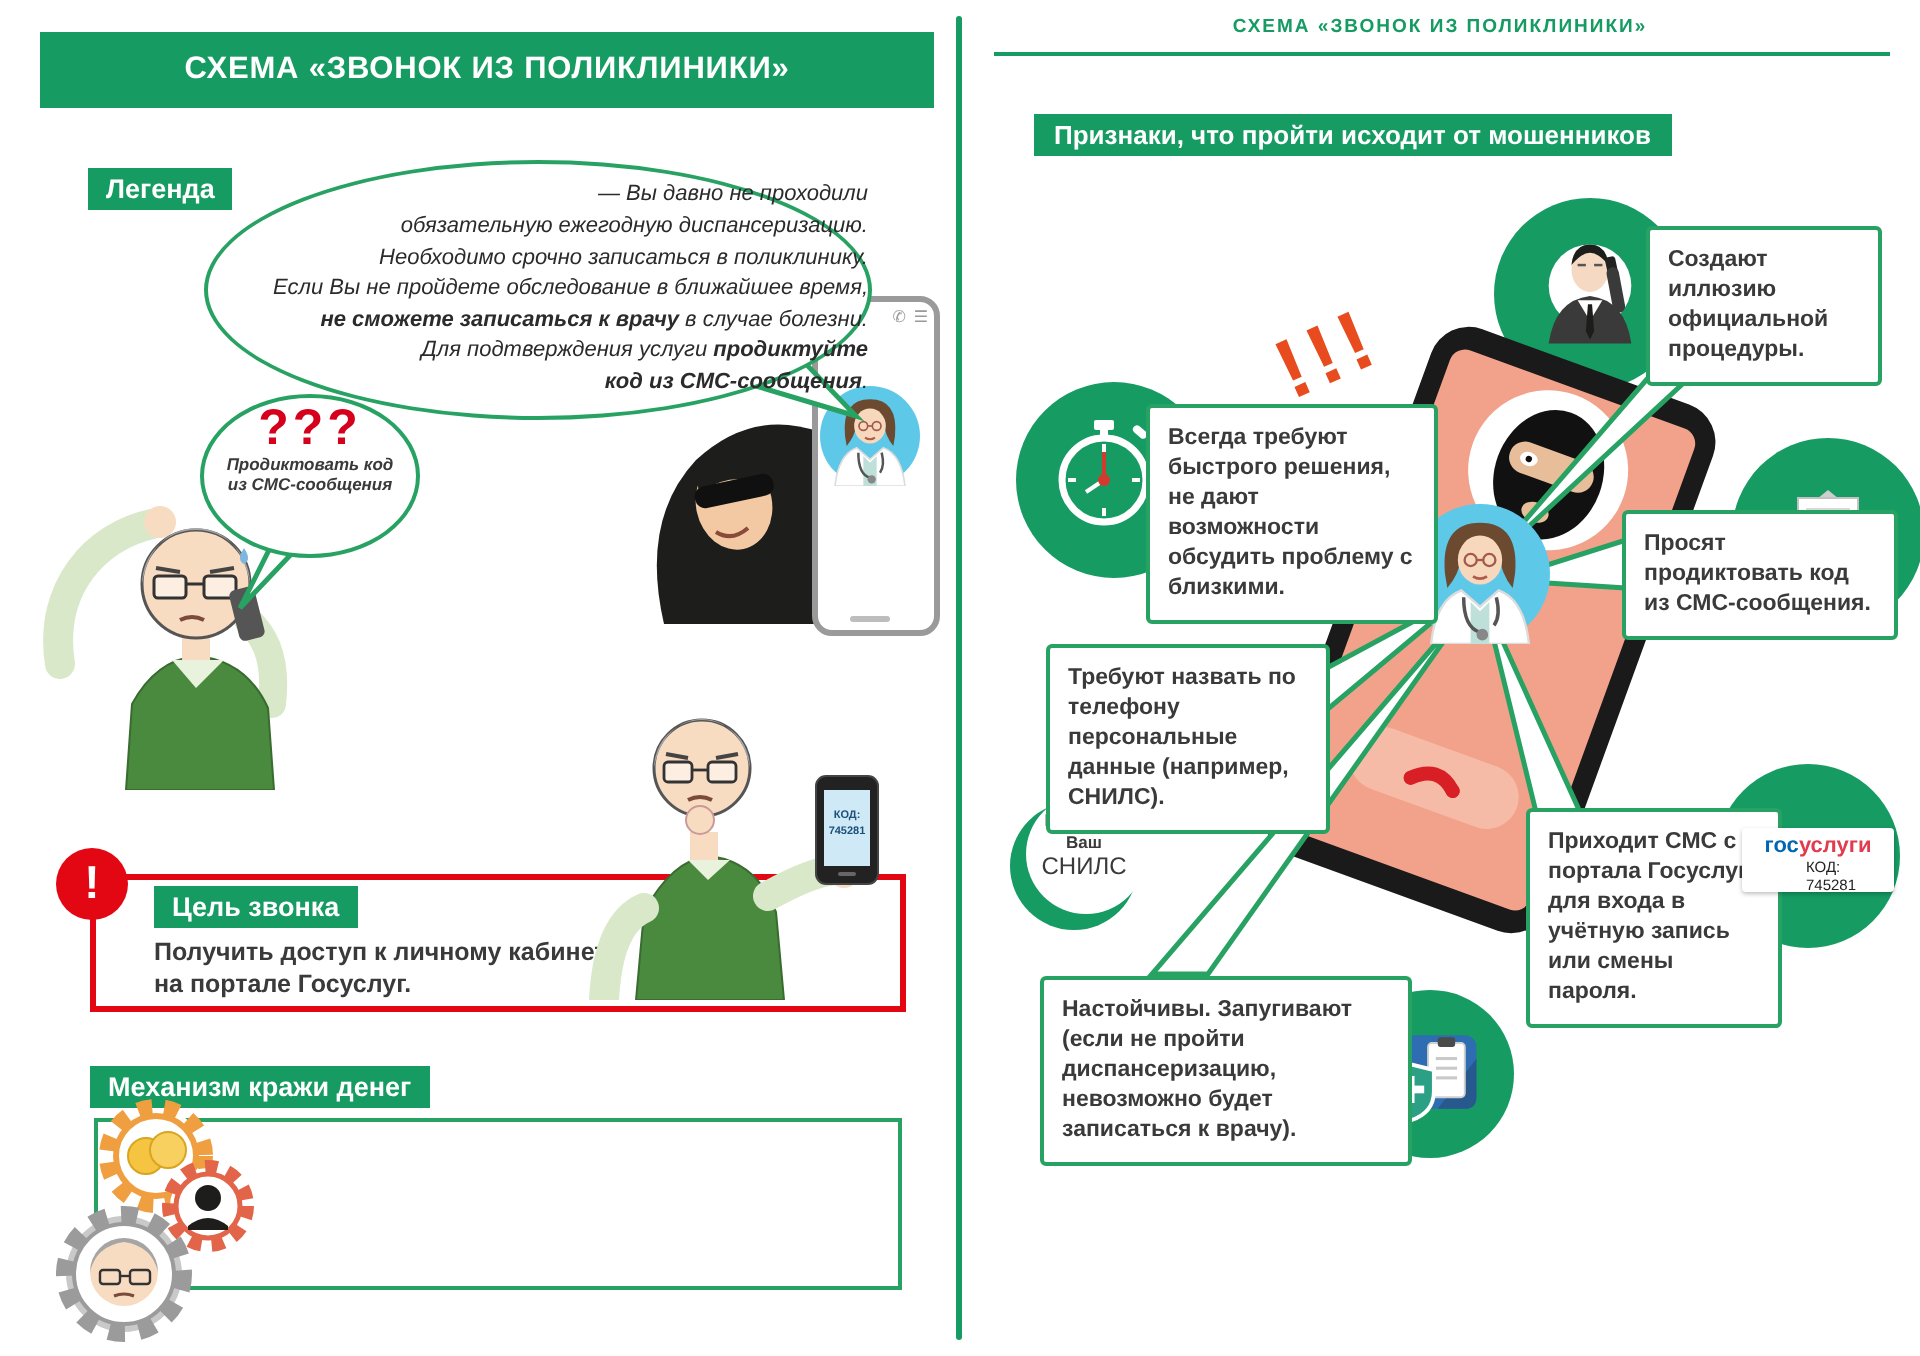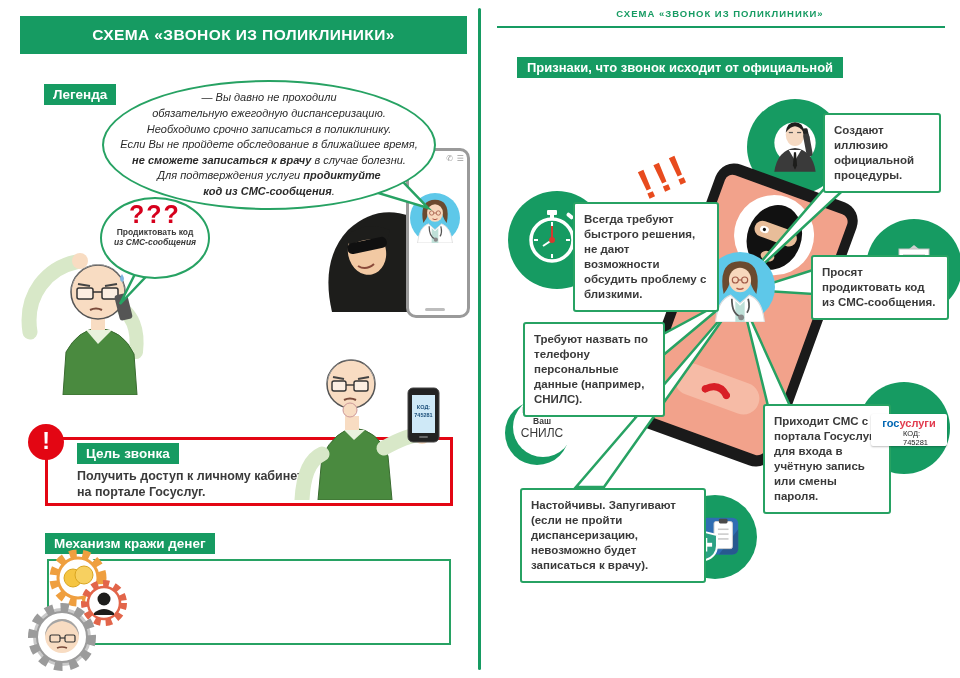--- a/index.html
+++ b/index.html
@@ -72,30 +72,30 @@
     <path d="M104,44 q4,6 0,8 q-4,-2 0,-8" fill="#7fb6e0"></path>
     <rect x="99" y="64" width="13" height="26" rx="3" fill="#555" transform="rotate(-14 105 77)"></rect>
   </svg>
 
   <svg class="abs" style="left:112px;top:262px;z-index:11;" width="52" height="46" viewBox="0 0 52 46">
     <polygon points="28,2 46,2 8,42" fill="#fff" stroke="#27a263" stroke-width="2.5"></polygon>
   </svg>
 
   <div class="bubble" style="left:100px;top:197px;width:106px;height:76px;border-radius:50%;padding-top:2px;">
     <div style="color:#d6001c;font-weight:bold;font-size:25px;line-height:1.05;letter-spacing:2px;">???</div>
-    <div style="font-size:8.5px;font-weight:bold;">Продиктовать код</div>
+    <div style="font-size:8.5px;font-weight:bold;font-style:italic;">Продиктовать код</div>
     <div style="font-size:8.5px;font-weight:bold;font-style:italic;">из СМС-сообщения</div>
   </div>
 
   <svg class="abs" style="left:364px;top:148px;z-index:13;" width="70" height="66" viewBox="0 0 70 66">
     <polygon points="14,8 4,42 64,60" fill="#fff" stroke="#27a263" stroke-width="2.5"></polygon>
   </svg>
 
   <div class="bubble" style="left:102px;top:80px;width:330px;height:126px;border-radius:50%;font-style:italic;
-              font-size:11px;line-height:1.42;color:#2b2b2b;display:flex;flex-direction:column;justify-content:center;z-index:14;">
+              font-size:11px;line-height:1.42;color:#2b2b2b;display:flex;flex-direction:column;justify-content:center;z-index:14;align-items:flex-end;">
     <div>— Вы давно не проходили</div>
     <div>обязательную ежегодную диспансеризацию.</div>
     <div>Необходимо срочно записаться в поликлинику.</div>
     <div>Если Вы не пройдете обследование в ближайшее время,</div>
     <div><span class="bold">не сможете записаться к врачу</span><span> в случае болезни.</span></div>
     <div><span>Для подтверждения услуги </span><span class="bold">продиктуйте</span></div>
     <div><span class="bold">код из СМС-сообщения</span><span>.</span></div>
   </div>
 
   <div class="abs" style="left:45px;top:437px;width:402px;height:63px;border:3px solid #e30613;background:#fff;"></div>
@@ -151,21 +151,21 @@
     <line x1="35" y1="93" x2="40" y2="93" stroke="#333" stroke-width="1.2"></line>
     <path d="M32,103 Q37,101 42,103" stroke="#7a4a3a" stroke-width="1.6" fill="none"></path>
   </svg>
 
   <div class="abs" style="left:478px;top:8px;width:3px;height:662px;background:#169b62;border-radius:2px;"></div>
 
   <div class="abs" style="left:500px;top:8px;width:440px;text-align:center;color:#169b62;font-weight:bold;
               font-size:9.5px;letter-spacing:1px;">СХЕМА «ЗВОНОК ИЗ ПОЛИКЛИНИКИ»</div>
   <div class="abs" style="left:497px;top:26px;width:448px;height:2px;background:#169b62;"></div>
 
-  <div class="abs green-bar" style="left:517px;top:57px;display:inline-block;padding:3px 10px;font-size:13px;width:auto;">Признаки, что звонок исходит от официальной</div>
+  <div class="abs green-bar" style="left:517px;top:57px;display:inline-block;padding:3px 10px;font-size:13px;width:auto;">Признаки, что пройти исходит от мошенников</div>
 
   <div class="circle" style="left:747px;top:99px;width:96px;height:96px;">
     <svg width="62" height="62" viewBox="0 0 60 60">
       <circle cx="30" cy="26" r="20" fill="#fff"></circle>
       <ellipse cx="30" cy="18" rx="9" ry="11" fill="#f5d9c2"></ellipse>
       <path d="M21,16 Q22,6 30,6 Q38,6 39,16 Q34,10 30,10 Q26,10 21,16 Z" fill="#1d1d1b"></path>
       <line x1="24" y1="16" x2="28" y2="16" stroke="#555" stroke-width="1.2"></line>
       <line x1="32" y1="16" x2="36" y2="16" stroke="#555" stroke-width="1.2"></line>
       <rect x="38" y="12" width="5" height="11" rx="1.5" fill="#222" transform="rotate(-12 40 17)"></rect>
       <path d="M10,54 Q13,33 30,31 Q47,33 50,54 Z" fill="#3a3a3a"></path>

